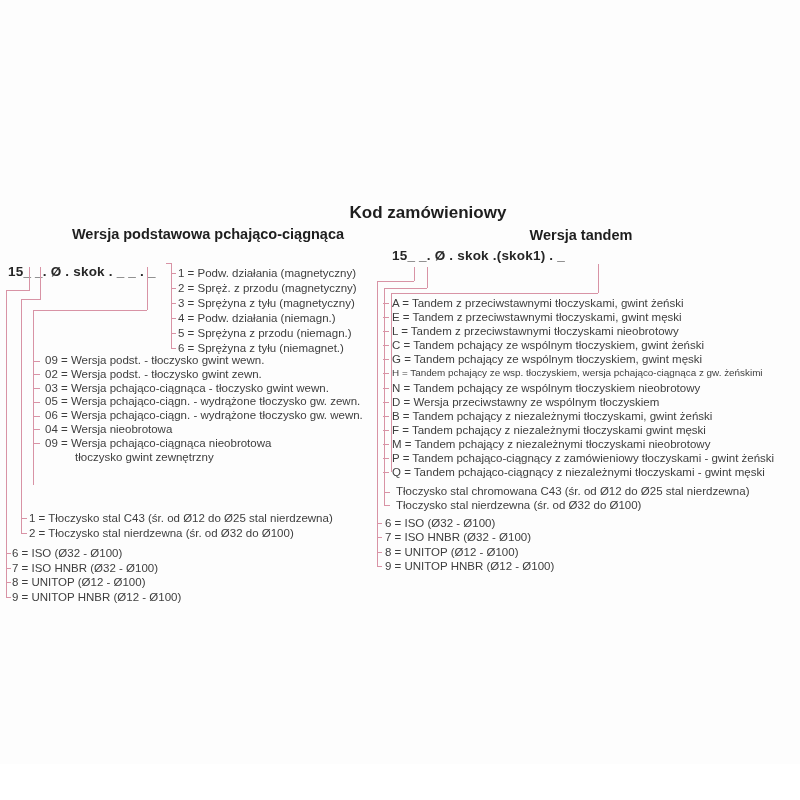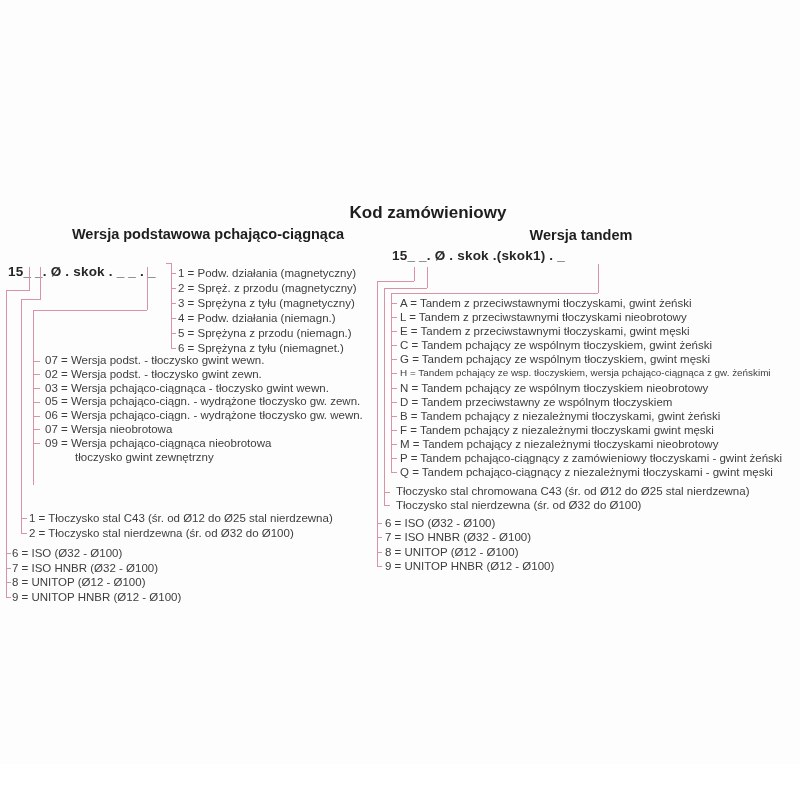--- a/index.html
+++ b/index.html
@@ -34,21 +34,21 @@
   .list .row::before{
     content:"";position:absolute;border-top:1px solid var(--line);
     left:var(--tl);width:var(--tw);top:var(--th);
   }
   .list .row .t2{display:block;padding-left:30px;}
   .list .row.small{font-size:9.9px;}
   #l-drive{left:178px;top:266px;line-height:15px;--tl:-7px;--tw:5px;--th:7px;}
   #l-version{left:45px;top:354px;line-height:13.8px;--tl:-12px;--tw:7px;--th:6.5px;}
   #l-rod{left:29px;top:511px;line-height:15px;--tl:-8px;--tw:6px;--th:7px;}
   #l-profile{left:12px;top:546px;line-height:14.7px;--tl:-6px;--tw:5px;--th:7px;}
-  #r-tandem{left:400px;top:296px;line-height:14.1px;--tl:-9px;--tw:6px;--th:7px;}
+  #r-tandem{left:392px;top:296px;line-height:14.1px;--tl:-9px;--tw:6px;--th:7px;}
   #r-rod{left:396px;top:485px;line-height:13.5px;--tl:-12px;--tw:6px;--th:6.5px;}
   #r-profile{left:385px;top:516px;line-height:14.3px;--tl:-8px;--tw:5px;--th:7px;}
   .lnh{position:absolute;border-top:1px solid var(--line);height:0;}
   .lnv{position:absolute;border-left:1px solid var(--line);width:0;}
 </style>
 </head>
 <body>
 
 <div class="stage">
 
@@ -61,47 +61,47 @@
 
   <div class="list" id="l-drive">
       <div class="row"><span>1 = Podw. działania (magnetyczny)</span></div>
       <div class="row"><span>2 = Spręż. z przodu (magnetyczny)</span></div>
       <div class="row"><span>3 = Sprężyna z tyłu (magnetyczny)</span></div>
       <div class="row"><span>4 = Podw. działania (niemagn.)</span></div>
       <div class="row"><span>5 = Sprężyna z przodu (niemagn.)</span></div>
       <div class="row"><span>6 = Sprężyna z tyłu (niemagnet.)</span></div>
     </div>
   <div class="list" id="l-version">
-      <div class="row"><span>07 = Wersja podst. - tłoczysko gwint wewn.</span></div>
+      <div class="row"><span>09 = Wersja podst. - tłoczysko gwint wewn.</span></div>
       <div class="row"><span>02 = Wersja podst. - tłoczysko gwint zewn.</span></div>
       <div class="row"><span>03 = Wersja pchająco-ciągnąca - tłoczysko gwint wewn.</span></div>
       <div class="row"><span>05 = Wersja pchająco-ciągn. - wydrążone tłoczysko gw. zewn.</span></div>
       <div class="row"><span>06 = Wersja pchająco-ciągn. - wydrążone tłoczysko gw. wewn.</span></div>
-      <div class="row"><span>07 = Wersja nieobrotowa</span></div>
+      <div class="row"><span>04 = Wersja nieobrotowa</span></div>
       <div class="row"><span>09 = Wersja pchająco-ciągnąca nieobrotowa</span><span class="t2">tłoczysko gwint zewnętrzny</span></div>
     </div>
   <div class="list" id="l-rod">
       <div class="row"><span>1 = Tłoczysko stal C43 (śr. od Ø12 do Ø25 stal nierdzewna)</span></div>
       <div class="row"><span>2 = Tłoczysko stal nierdzewna (śr. od Ø32 do Ø100)</span></div>
     </div>
   <div class="list" id="l-profile">
       <div class="row"><span>6 = ISO (Ø32 - Ø100)</span></div>
       <div class="row"><span>7 = ISO HNBR (Ø32 - Ø100)</span></div>
       <div class="row"><span>8 = UNITOP (Ø12 - Ø100)</span></div>
       <div class="row"><span>9 = UNITOP HNBR (Ø12 - Ø100)</span></div>
     </div>
   <div class="list" id="r-tandem">
       <div class="row"><span>A = Tandem z przeciwstawnymi tłoczyskami, gwint żeński</span></div>
+      <div class="row"><span>E = Tandem z przeciwstawnymi tłoczyskami, gwint męski</span></div>
       <div class="row"><span>L = Tandem z przeciwstawnymi tłoczyskami nieobrotowy</span></div>
-      <div class="row"><span>E = Tandem z przeciwstawnymi tłoczyskami, gwint męski</span></div>
       <div class="row"><span>C = Tandem pchający ze wspólnym tłoczyskiem, gwint żeński</span></div>
       <div class="row"><span>G = Tandem pchający ze wspólnym tłoczyskiem, gwint męski</span></div>
       <div class="row small"><span>H = Tandem pchający ze wsp. tłoczyskiem, wersja pchająco-ciągnąca z gw. żeńskimi</span></div>
       <div class="row"><span>N = Tandem pchający ze wspólnym tłoczyskiem nieobrotowy</span></div>
-      <div class="row"><span>D = Tandem przeciwstawny ze wspólnym tłoczyskiem</span></div>
+      <div class="row"><span>D = Wersja przeciwstawny ze wspólnym tłoczyskiem</span></div>
       <div class="row"><span>B = Tandem pchający z niezależnymi tłoczyskami, gwint żeński</span></div>
       <div class="row"><span>F = Tandem pchający z niezależnymi tłoczyskami gwint męski</span></div>
       <div class="row"><span>M = Tandem pchający z niezależnymi tłoczyskami nieobrotowy</span></div>
       <div class="row"><span>P = Tandem pchająco-ciągnący z zamówieniowy tłoczyskami - gwint żeński</span></div>
       <div class="row"><span>Q = Tandem pchająco-ciągnący z niezależnymi tłoczyskami - gwint męski</span></div>
     </div>
   <div class="list" id="r-rod">
       <div class="row"><span>Tłoczysko stal chromowana C43 (śr. od Ø12 do Ø25 stal nierdzewna)</span></div>
       <div class="row"><span>Tłoczysko stal nierdzewna (śr. od Ø32 do Ø100)</span></div>
     </div>

